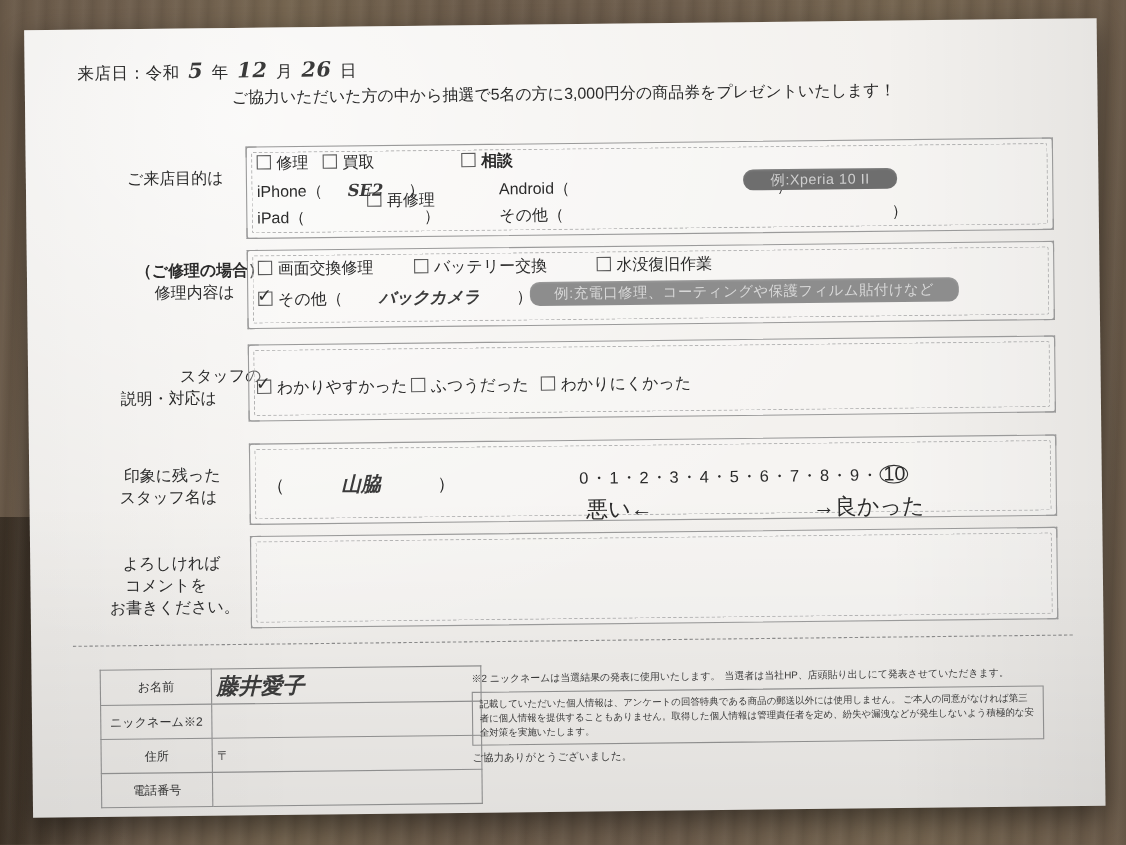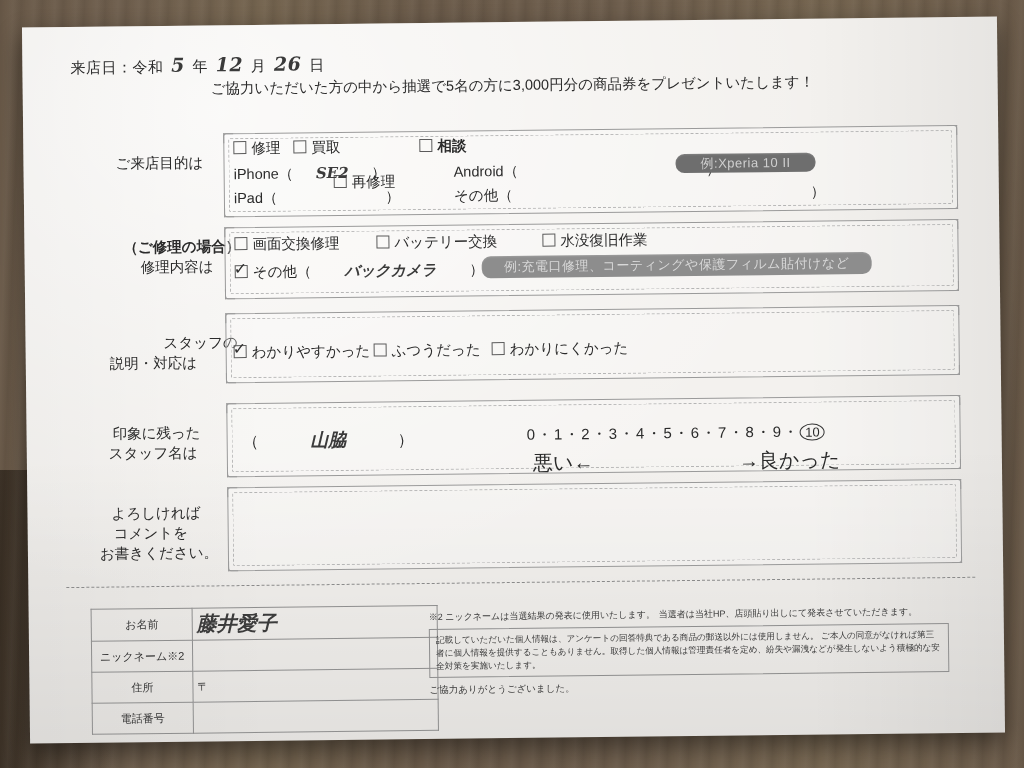--- a/index.html
+++ b/index.html
@@ -154,21 +154,21 @@
   }
   .redact.light { background: #8d8d8d; color: #d8d8d8; }
 
   
   .scale { position: absolute; font-size: 15px; letter-spacing: 2px; white-space: nowrap; }
   .circled {
     display: inline-block;
     border: 1.6px solid #333;
     border-radius: 50%;
     padding: 0px 2px;
-    font-size: 13px;
+    font-size: 18px;
     line-height: 15px;
     min-width: 19px;
     text-align: center;
     letter-spacing: 0;
   }
   .scale-ends { position: absolute; font-size: 20px; white-space: nowrap; }
 
   
   .hr-dashed {
     position: absolute;

